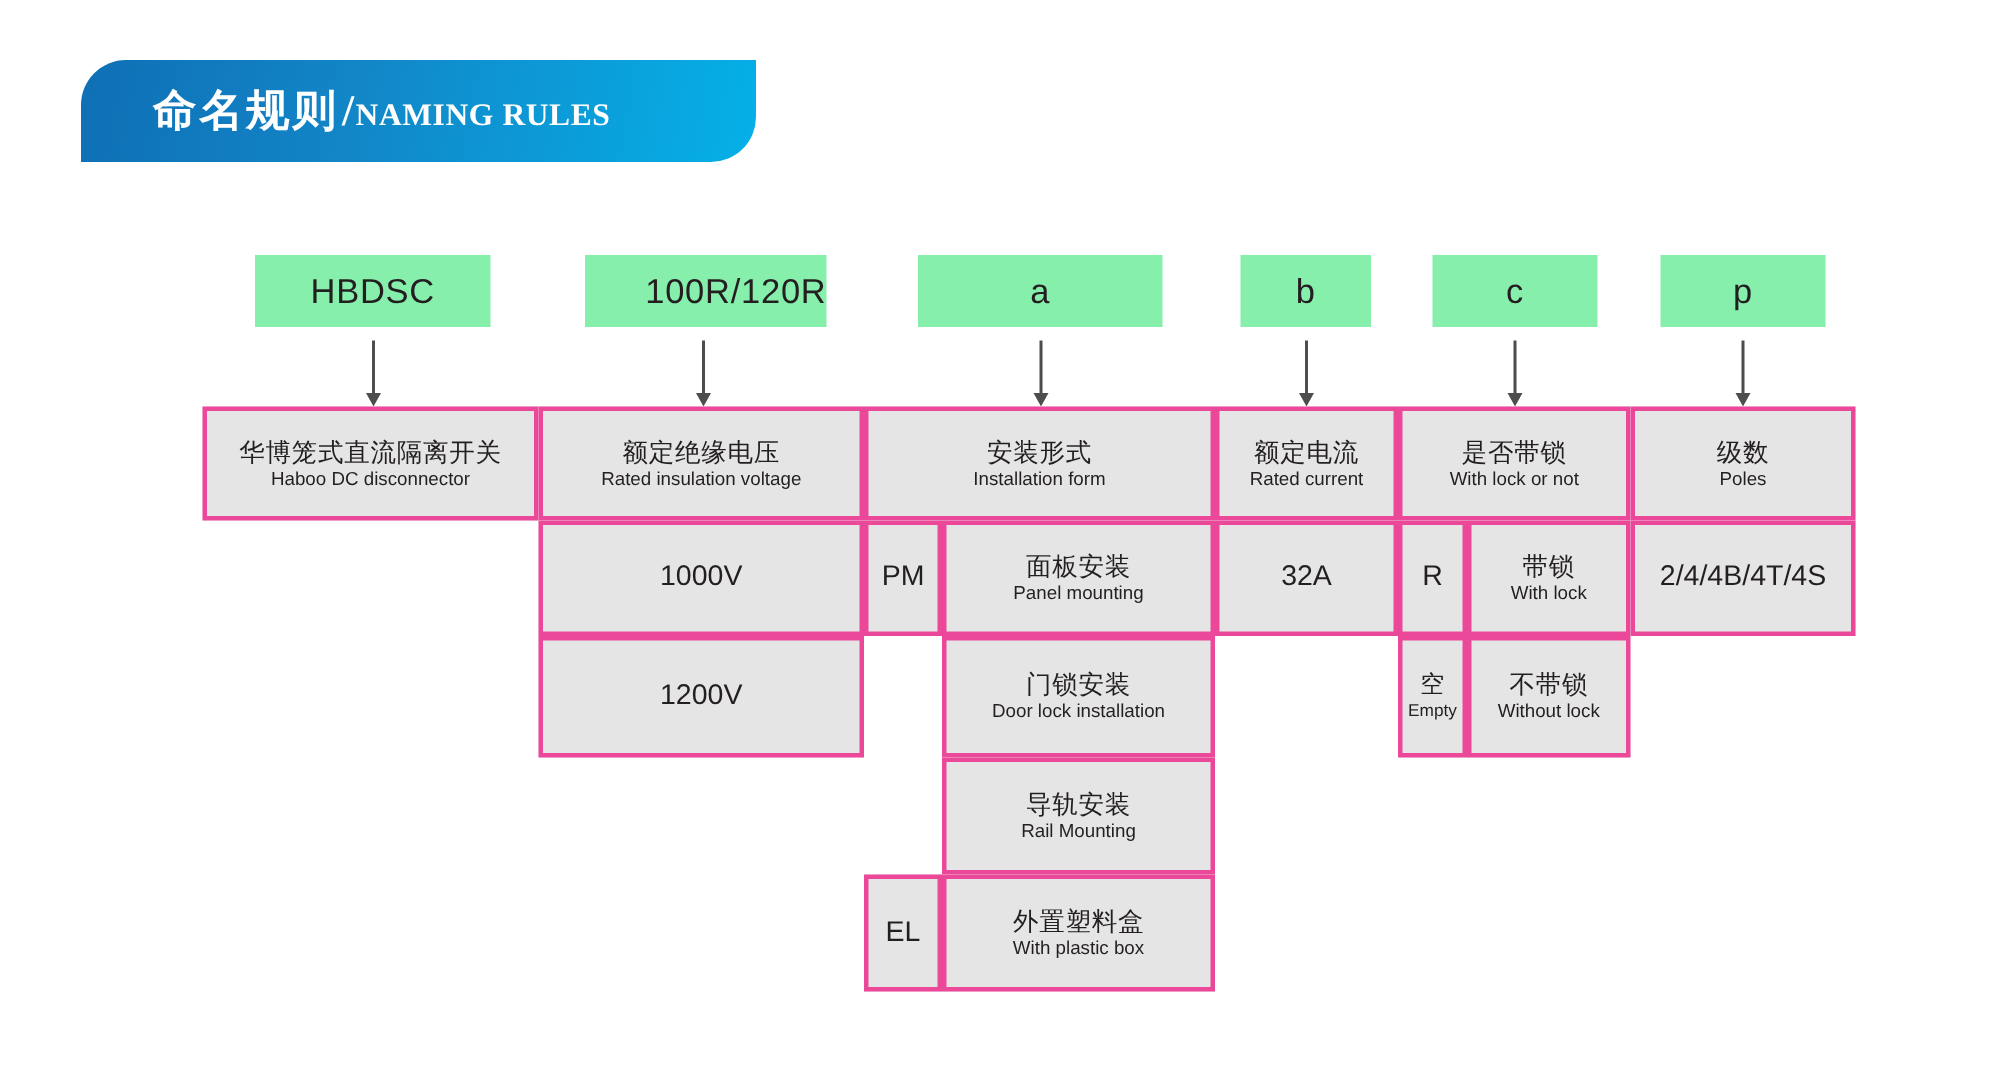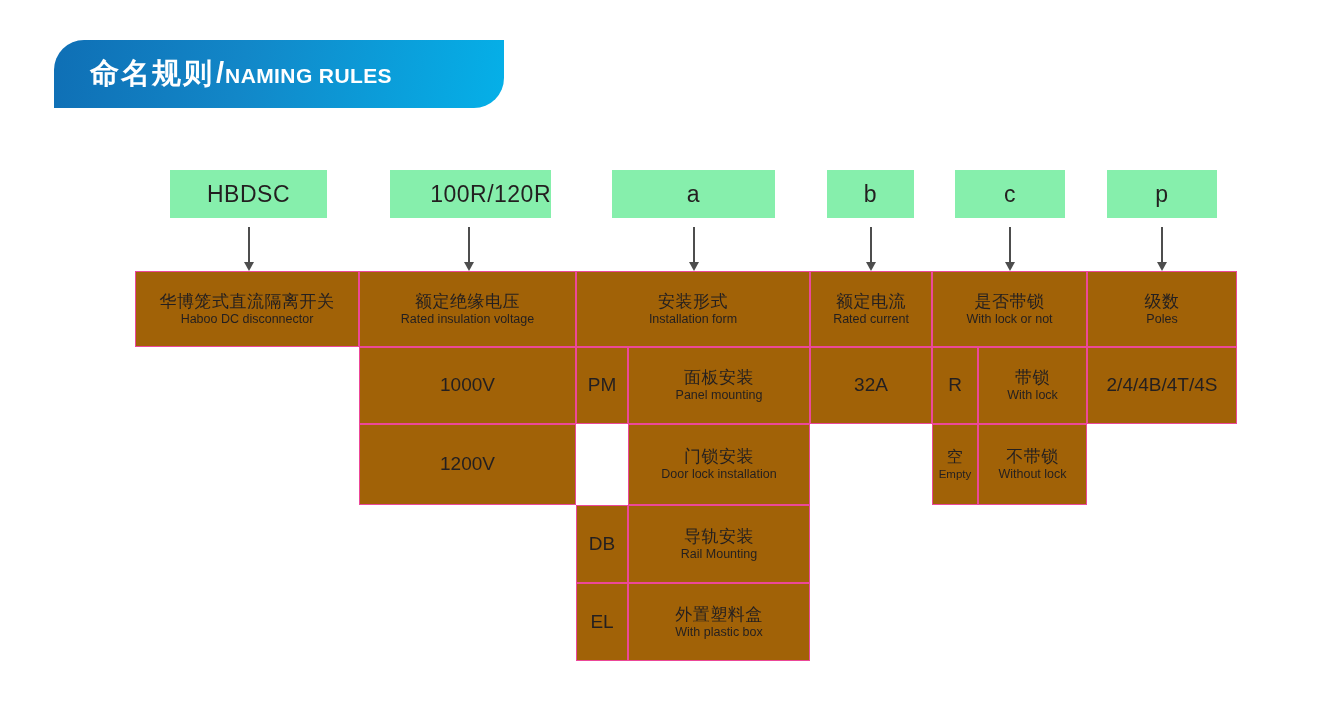--- a/index.html
+++ b/index.html
@@ -22,21 +22,22 @@
     left: 54px;
     top: 40px;
     width: 450px;
     height: 68px;
     background: linear-gradient(100deg, #0f6fb5 0%, #1287c8 42%, #05b0e8 100%);
     border-top-left-radius: 30px;
     border-bottom-right-radius: 30px;
     display: flex;
     align-items: center;
     box-sizing: border-box;
-    padding-left: 36px;
+    padding-left: 48px;
+    font-family: Liberation Serif, serif;
   }
   #naming-banner .banner-text {
     display: flex;
     align-items: baseline;
     color: #ffffff;
     white-space: nowrap;
   }
   .banner-cn {
     font-size: 29px;
     font-weight: bold;
@@ -94,22 +95,22 @@
     height: 0;
     border-left: 5px solid transparent;
     border-right: 5px solid transparent;
     border-top: 9px solid #4d4d4d;
   }
 
   
   .cell {
     position: absolute;
     box-sizing: border-box;
-    border: 1px solid #ec4899;
-    background: #a16207;
+    border: 3px solid #ec4899;
+    background: #e5e5e5;
     display: flex;
     flex-direction: column;
     align-items: center;
     justify-content: center;
     text-align: center;
     padding: 2px 4px;
   }
   .cell .cn {
     font-size: 17px;
     line-height: 1.25;
@@ -253,23 +254,20 @@
   </div>
   <div class="cell small-cn" style="left:932px; top:424px; width:46px; height:81px;">
     <span class="cn">空</span>
     <span class="en">Empty</span>
   </div>
   <div class="cell" style="left:978px; top:424px; width:109px; height:81px;">
     <span class="cn">不带锁</span>
     <span class="en">Without lock</span>
   </div>
 
-  <div class="cell" style="left:576px; top:505px; width:52px; height:78px;">
-    <span class="code">DB</span>
-  </div>
   <div class="cell" style="left:628px; top:505px; width:182px; height:78px;">
     <span class="cn">导轨安装</span>
     <span class="en">Rail Mounting</span>
   </div>
 
   <div class="cell" style="left:576px; top:583px; width:52px; height:78px;">
     <span class="code">EL</span>
   </div>
   <div class="cell" style="left:628px; top:583px; width:182px; height:78px;">
     <span class="cn">外置塑料盒</span>

